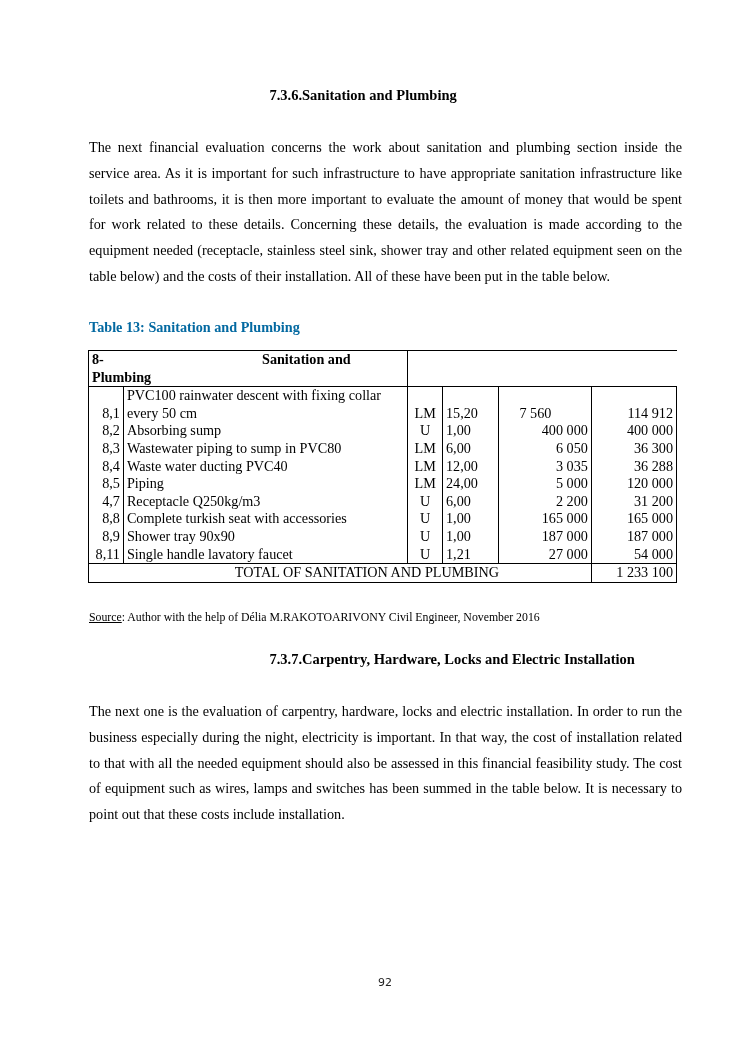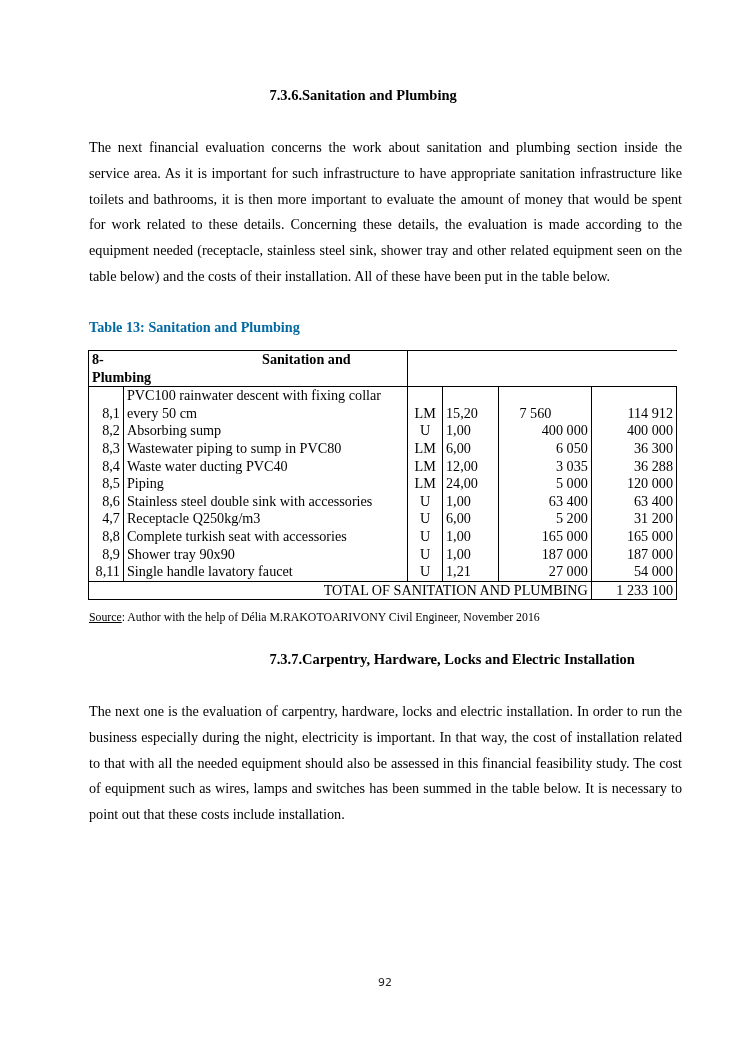--- a/index.html
+++ b/index.html
@@ -111,33 +111,25 @@
     </tr>
       <tr style="">
       <td class="c-code bl br">8,5</td>
       <td class="c-desc br">Piping</td>
       <td class="c-unit br">LM</td>
       <td class="c-qty br">24,00</td>
       <td class="c-price br">5 000</td>
       <td class="c-total br">120 000</td>
     </tr>
       <tr style="">
-      <td class="c-code bl br">8,6</td>
-      <td class="c-desc br">Stainless steel double sink with accessories</td>
-      <td class="c-unit br">U</td>
-      <td class="c-qty br">1,00</td>
-      <td class="c-price br">63 400</td>
-      <td class="c-total br">63 400</td>
-    </tr>
-      <tr style="">
       <td class="c-code bl br">4,7</td>
       <td class="c-desc br">Receptacle Q250kg/m3</td>
       <td class="c-unit br">U</td>
       <td class="c-qty br">6,00</td>
-      <td class="c-price br">5 200</td>
+      <td class="c-price br">2 200</td>
       <td class="c-total br">31 200</td>
     </tr>
       <tr style="">
       <td class="c-code bl br">8,8</td>
       <td class="c-desc br">Complete turkish seat with accessories</td>
       <td class="c-unit br">U</td>
       <td class="c-qty br">1,00</td>
       <td class="c-price br">165 000</td>
       <td class="c-total br">165 000</td>
     </tr>
@@ -151,21 +143,21 @@
     </tr>
       <tr style="">
       <td class="c-code bl br">8,11</td>
       <td class="c-desc br">Single handle lavatory faucet</td>
       <td class="c-unit br">U</td>
       <td class="c-qty br">1,21</td>
       <td class="c-price br">27 000</td>
       <td class="c-total br">54 000</td>
     </tr>
       <tr id="total-row">
-      <td class="bx" colspan="5" style="padding-left:57px;text-align:right;">TOTAL OF SANITATION AND PLUMBING</td>
+      <td class="bx" colspan="5" style="padding-left:57px;text-align:center;">TOTAL OF SANITATION AND PLUMBING</td>
       <td class="bx c-total">1 233 100</td>
     </tr>
   </tbody>
 </table>
 
 <div class="source">
   <span class="lbl">Source</span><span>: Author with the help of Délia M.RAKOTOARIVONY Civil Engineer, November 2016</span>
 </div>
 
 <div class="heading" id="h737">

